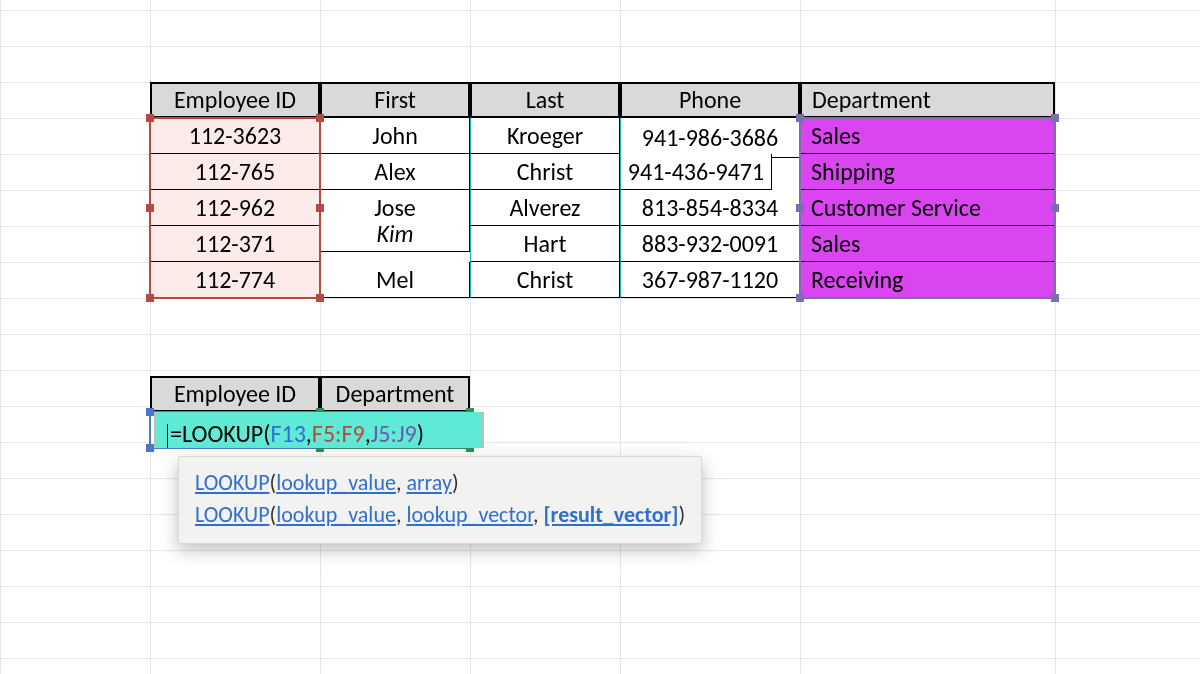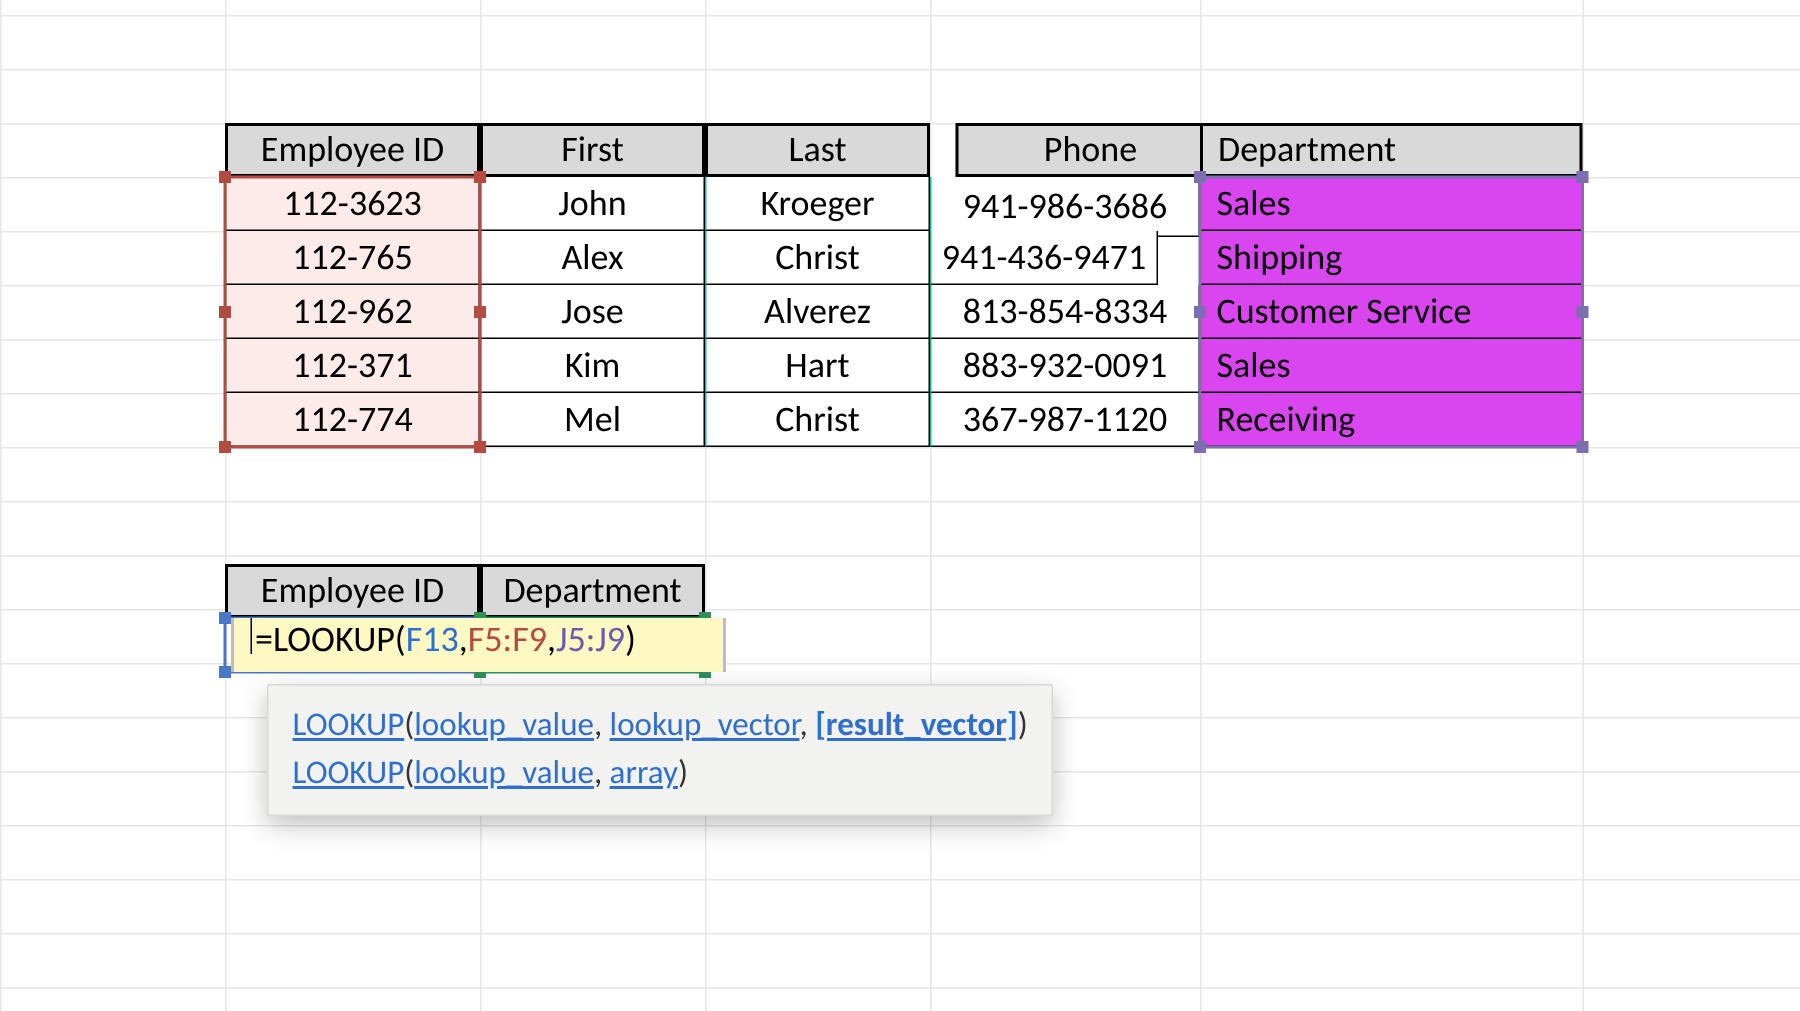--- a/index.html
+++ b/index.html
@@ -121,23 +121,23 @@
   .handle.purple { background:#7d6eb2; }
   .handle.blue   { background:#4a77c7; }
   .handle.green  { background:#2f8f5b; }
 
   
   .formulaCell {
     position:absolute;
     box-sizing:border-box;
     font-size:24px;
     display:flex;
-    align-items:flex-start;
+    align-items:flex-end;
     padding:0 10px;
-    background:#fef9c3;
+    background:#5eead4;
     z-index: 12;
     white-space: nowrap;
   }
   .caret {
     display:inline-block;
     width:1px;
     height:24px;
     background:#000;
     margin-left:1px;
     margin-right:2px;
@@ -195,39 +195,39 @@
       <div class="vline" style="left: 320px;"></div>
       <div class="vline" style="left: 470px;"></div>
       <div class="vline" style="left: 620px;"></div>
       <div class="vline" style="left: 800px;"></div>
       <div class="vline" style="left: 1055px;"></div>
     </div>
   <div id="content">
       <div class="cell hdr" style="left: 150px; top: 82px; width: 170px; height: 36px;">Employee ID</div>
       <div class="cell hdr" style="left: 320px; top: 82px; width: 150px; height: 36px;">First</div>
       <div class="cell hdr" style="left: 470px; top: 82px; width: 150px; height: 36px;">Last</div>
-      <div class="cell hdr" style="left: 637px; top: 82px; width: 180px; height: 36px;">Phone</div>
+      <div class="cell hdr" style="left: 620px; top: 82px; width: 180px; height: 36px;">Phone</div>
       <div class="cell hdr" style="left: 800px; top: 82px; width: 255px; height: 36px; justify-content: flex-start; padding-left: 10px;">Department</div>
       <div class="cell datacell center bgEmp" style="left: 150px; top: 118px; width: 170px; height: 36px;">112-3623</div>
       <div class="cell datacell center " style="left: 320px; top: 118px; width: 150px; height: 36px;">John</div>
       <div class="cell datacell center " style="left: 470px; top: 118px; width: 150px; height: 36px;">Kroeger</div>
       <div class="cell datacell center " style="left: 620px; top: 118px; width: 180px; height: 40px;">941-986-3686</div>
       <div class="cell datacell left bgDept" style="left: 800px; top: 118px; width: 255px; height: 36px;">Sales</div>
       <div class="cell datacell center bgEmp" style="left: 150px; top: 154px; width: 170px; height: 36px;">112-765</div>
       <div class="cell datacell center " style="left: 320px; top: 154px; width: 150px; height: 36px;">Alex</div>
       <div class="cell datacell center " style="left: 470px; top: 154px; width: 150px; height: 36px;">Christ</div>
       <div class="cell datacell center " style="left: 620px; top: 154px; width: 152px; height: 36px;">941-436-9471</div>
       <div class="cell datacell left bgDept" style="left: 800px; top: 154px; width: 255px; height: 36px;">Shipping</div>
       <div class="cell datacell center bgEmp" style="left: 150px; top: 190px; width: 170px; height: 36px;">112-962</div>
       <div class="cell datacell center " style="left: 320px; top: 190px; width: 150px; height: 36px;">Jose</div>
       <div class="cell datacell center " style="left: 470px; top: 190px; width: 150px; height: 36px;">Alverez</div>
       <div class="cell datacell center " style="left: 620px; top: 190px; width: 180px; height: 36px;">813-854-8334</div>
       <div class="cell datacell left bgDept" style="left: 800px; top: 190px; width: 255px; height: 36px;">Customer Service</div>
       <div class="cell datacell center bgEmp" style="left: 150px; top: 226px; width: 170px; height: 36px;">112-371</div>
-      <div class="cell datacell center " style="left: 320px; top: 226px; width: 150px; height: 36px;">Kim</div>
+      <div class="cell datacell center " style="left: 320px; top: 216px; width: 150px; height: 36px; font-style: italic;">Kim</div>
       <div class="cell datacell center " style="left: 470px; top: 226px; width: 150px; height: 36px;">Hart</div>
       <div class="cell datacell center " style="left: 620px; top: 226px; width: 180px; height: 36px;">883-932-0091</div>
       <div class="cell datacell left bgDept" style="left: 800px; top: 226px; width: 255px; height: 36px;">Sales</div>
       <div class="cell datacell center bgEmp" style="left: 150px; top: 262px; width: 170px; height: 36px;">112-774</div>
       <div class="cell datacell center " style="left: 320px; top: 262px; width: 150px; height: 36px;">Mel</div>
       <div class="cell datacell center " style="left: 470px; top: 262px; width: 150px; height: 36px;">Christ</div>
       <div class="cell datacell center " style="left: 620px; top: 262px; width: 180px; height: 36px;">367-987-1120</div>
       <div class="cell datacell left bgDept" style="left: 800px; top: 262px; width: 255px; height: 36px;">Receiving</div>
       <div class="range-overlay range-red" style="left: 149px; top: 117px; width: 172px; height: 182px;"></div>
       <div class="handle red" style="left: 146px; top: 204px;"></div>
@@ -260,17 +260,17 @@
         <span class="caret"></span>
         <span>=LOOKUP(</span>
         <span class="fnBlue">F13</span>
         <span>,</span>
         <span class="fnRed">F5:F9</span>
         <span>,</span>
         <span class="fnPurple">J5:J9</span>
         <span>)</span>
       </div>
       <div class="tooltip" style="left: 178px; top: 456px;">
+        <div><a>LOOKUP</a><span class="plain">(</span><a>lookup_value</a><span class="plain">, </span><a>array</a><span class="plain">)</span></div>
         <div><a>LOOKUP</a><span class="plain">(</span><a>lookup_value</a><span class="plain">, </span><a>lookup_vector</a><span class="plain">, </span><a style="font-weight:bold">[result_vector]</a><span class="plain">)</span></div>
-        <div><a>LOOKUP</a><span class="plain">(</span><a>lookup_value</a><span class="plain">, </span><a>array</a><span class="plain">)</span></div>
       </div>
     </div>
 </div>
 
 </body></html>

